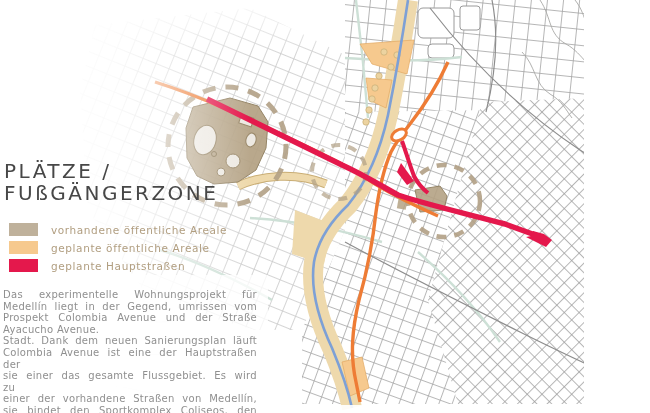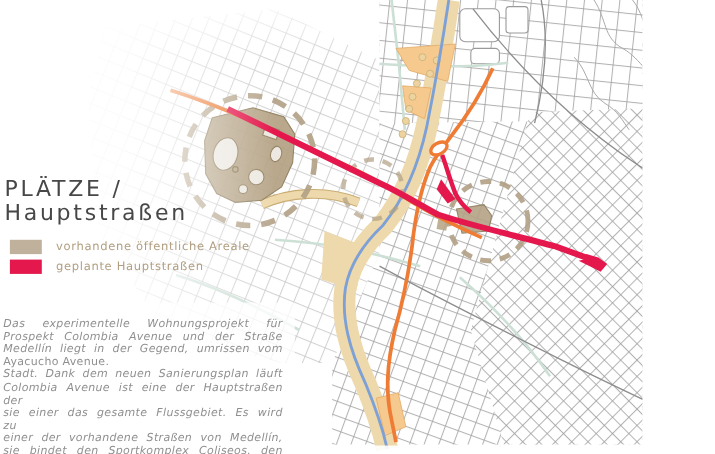--- a/index.html
+++ b/index.html
@@ -22,35 +22,34 @@
   .dash-stroke{stroke:var(--dash,#b1a085);}
 
   .overlay{position:absolute;z-index:5;}
   #title{
     left:4px;top:160px;width:240px;
     color:var(--title-ink,#474747);
     font-size:20px;line-height:22px;letter-spacing:2.5px;
     font-weight:400;
   }
   #legend{left:9px;top:218px;width:250px;}
-  .lrow{display:flex;align-items:flex-start;height:18px;margin-bottom:0;}
+  .lrow{display:flex;align-items:flex-end;height:18px;margin-bottom:0;}
   .swatch{width:29px;height:13px;flex:0 0 29px;margin-right:13px;}
   .llabel{
     color:var(--legend-ink,#b19e80);font-size:10.5px;letter-spacing:0.6px;
     white-space:nowrap;
   }
   #paragraph{
     left:3px;top:289px;width:254px;
     color:var(--body-ink,#8f8f8f);font-size:10px;letter-spacing:0.3px;
   }
   .para-line{line-height:11.6px;white-space:nowrap;}
   .para-line.justify{
     white-space:normal;text-align:justify;text-align-last:justify;
     word-spacing:2px;
-    font-style:italic;
   }
 </style>
 </head>
 <body>
 
 <div id="stage">
 
   <svg id="map-svg" width="650" height="413" viewBox="0 0 650 413">
     <defs>
       <pattern id="gw" width="14" height="14" patternUnits="userSpaceOnUse" patternTransform="rotate(22)">
@@ -185,38 +184,42 @@
     </g>
 
     <rect x="0" y="0" width="250" height="413" fill="url(#fadeL)"></rect>
     <rect x="0" y="0" width="340" height="55" fill="url(#fadeT)"></rect>
     <rect x="0" y="275" width="268" height="138" fill="#ffffff" opacity="0.78"></rect>
     <rect x="0" y="405" width="650" height="8" fill="#ffffff" opacity="0.9"></rect>
   </svg>
 
   <div id="title" class="overlay">
     <div>PLÄTZE /</div>
-    <div>Hauptstraßen</div>
+    <div>FUßGÄNGERZONE</div>
   </div>
 
   <div id="legend" class="overlay">
       <div class="lrow">
         <span class="swatch" style="background: rgb(191, 177, 155);"></span>
         <span class="llabel">vorhandene öffentliche Areale</span>
       </div>
       <div class="lrow">
+        <span class="swatch" style="background: rgb(246, 201, 142);"></span>
+        <span class="llabel">geplante öffentliche Areale</span>
+      </div>
+      <div class="lrow">
         <span class="swatch" style="background: rgb(228, 24, 76);"></span>
         <span class="llabel">geplante Hauptstraßen</span>
       </div>
     </div>
 
   <div id="paragraph" class="overlay">
       <div class="para-line justify">Das experimentelle Wohnungsprojekt für</div>
+      <div class="para-line justify">Medellín liegt in der Gegend, umrissen vom</div>
       <div class="para-line justify">Prospekt Colombia Avenue und der Straße</div>
-      <div class="para-line justify">Medellín liegt in der Gegend, umrissen vom</div>
       <div class="para-line">Ayacucho Avenue.</div>
       <div class="para-line justify">Stadt. Dank dem neuen Sanierungsplan läuft</div>
       <div class="para-line justify">Colombia Avenue ist eine der Hauptstraßen der</div>
       <div class="para-line justify">sie einer das gesamte Flussgebiet. Es wird zu</div>
       <div class="para-line justify">einer der vorhandene Straßen von Medellín,</div>
       <div class="para-line justify">sie bindet den Sportkomplex Coliseos, den</div>
     </div>
 
 </div>
 

